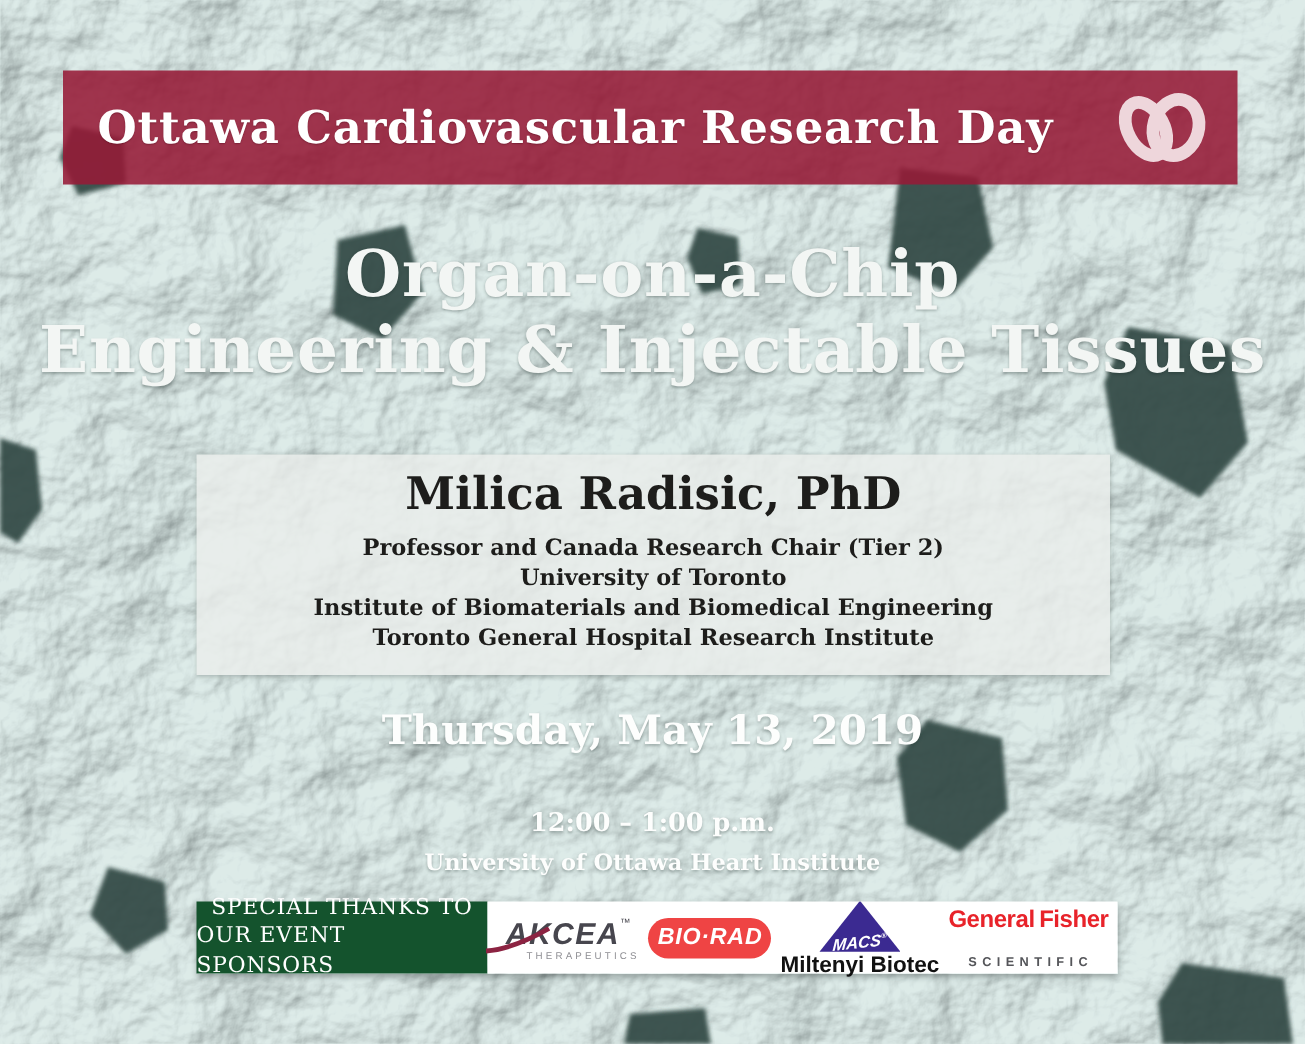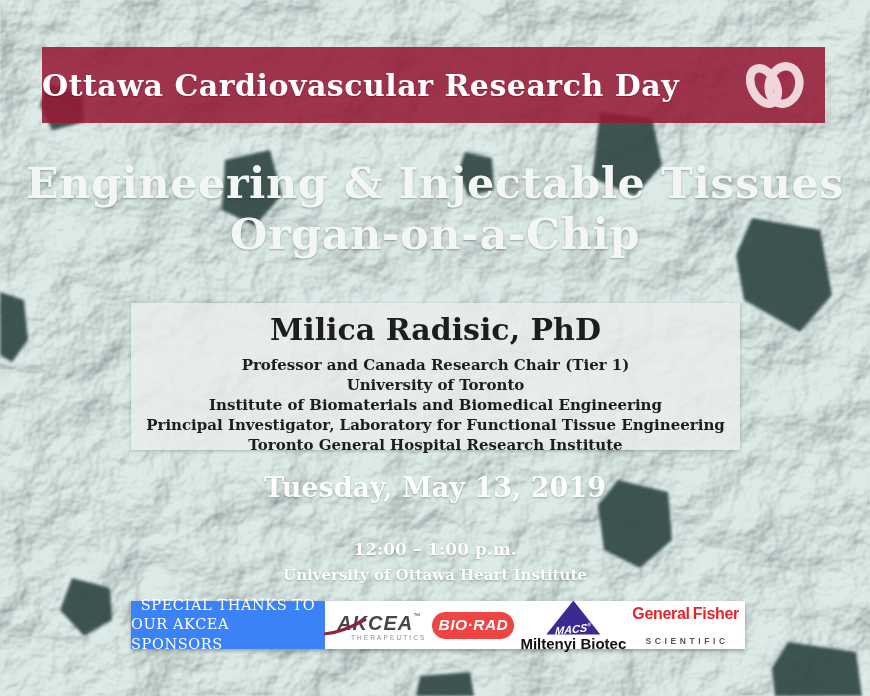--- a/index.html
+++ b/index.html
@@ -9,21 +9,21 @@
   .poster { position:relative; width:870px; height:696px; background:#93a5a2; overflow:hidden; }
 
   .bg-svg { position:absolute; left:0; top:0; z-index:0; display:block; }
 
   
   .banner {
     position:absolute; left:42px; top:47px; width:783px; height:76px;
     background:rgba(150,26,55,0.88);
     display:flex; align-items:center; z-index:3;
   }
-  .banner-title-wrap { flex:1; text-align:left; }
+  .banner-title-wrap { flex:1; text-align:center; }
   .banner-title {
     color:#ffffff; font-weight:bold; font-size:30px; letter-spacing:0.5px;
     text-shadow:0 1px 1px rgba(60,0,15,0.35);
   }
   .banner-logo { width:100px; display:flex; justify-content:center; align-items:center; }
 
   
   .main-title {
     position:absolute; left:0; top:158px; width:870px; text-align:center;
     color:#f3f6f4; font-weight:bold; z-index:3; line-height:1.18;
@@ -46,21 +46,21 @@
            text-shadow:0 1px 2px rgba(30,45,42,0.3); }
   .event-date  { top:472px; font-size:27px; font-weight:bold; }
   .event-time  { top:509px; font-size:17px; font-weight:bold;margin-top:30px; }
   .event-venue { top:540px; font-size:21px; font-weight:bold; }
   .event-org   { top:566px; font-size:15px; font-weight:bold; }
 
   
   .sponsor-bar { position:absolute; left:131px; top:601px; height:48px; display:flex; z-index:3;
                  box-shadow:0 2px 4px rgba(20,30,28,0.35); }
   .sponsor-thanks {
-    width:194px; height:48px; background:#3b82f6; color:#fff;
+    width:194px; height:48px; background:#14532d; color:#fff;
     display:flex; flex-direction:column; justify-content:center; align-items:center;
     font-size:14.5px; letter-spacing:0.6px; line-height:1.35; font-weight:normal;
   }
   .sponsor-logos {
     width:420px; height:48px; background:#ffffff;
     display:flex; align-items:center; justify-content:space-evenly;
   }
 
   
   .akcea { position:relative; text-align:center; padding-top:3px; }
@@ -141,41 +141,40 @@
       <svg width="64" height="54" viewBox="0 0 64 54" aria-hidden="true">
         <g fill="none" stroke="#eed6db" stroke-width="8.5">
           <ellipse cx="41" cy="27" rx="15" ry="19" transform="rotate(16 41 27)"></ellipse>
           <ellipse cx="21" cy="28" rx="12" ry="19" transform="rotate(-28 21 28)"></ellipse>
         </g>
       </svg>
     </div>
   </div>
 
   <div class="main-title">
+    <div class="line">Organ-on-a-Chip</div>
     <div class="line">Engineering &amp; Injectable Tissues</div>
-    <div class="line">Organ-on-a-Chip</div>
   </div>
 
   <div class="speaker-box">
     <div class="speaker-name">Milica Radisic, PhD</div>
-    <div class="speaker-line">Professor and Canada Research Chair (Tier 1)</div>
+    <div class="speaker-line">Professor and Canada Research Chair (Tier 2)</div>
     <div class="speaker-line">University of Toronto</div>
     <div class="speaker-line">Institute of Biomaterials and Biomedical Engineering</div>
-    <div class="speaker-line">Principal Investigator, Laboratory for Functional Tissue Engineering</div>
     <div class="speaker-line">Toronto General Hospital Research Institute</div>
   </div>
 
-  <div class="event event-date" style="position:absolute;">Tuesday, May 13, 2019</div>
+  <div class="event event-date" style="position:absolute;">Thursday, May 13, 2019</div>
   <div class="event event-time" style="position:absolute;">12:00 – 1:00 p.m.</div>
   <div class="event event-org" style="position:absolute;">University of Ottawa Heart Institute</div>
 
   <div class="sponsor-bar">
     <div class="sponsor-thanks">
       <span>SPECIAL THANKS TO</span>
-      <span>OUR AKCEA SPONSORS</span>
+      <span>OUR EVENT SPONSORS</span>
     </div>
     <div class="sponsor-logos">
 
       <div class="akcea">
         <svg class="akcea-swoosh" width="48" height="18" viewBox="0 0 48 18" aria-hidden="true">
           <path d="M0 16 C14 15, 28 9, 42 1" fill="none" stroke="#8c2342" stroke-width="3.2"></path>
         </svg>
         <div>
           <span class="akcea-name">AKCEA</span><span class="akcea-tm">™</span>
         </div>

